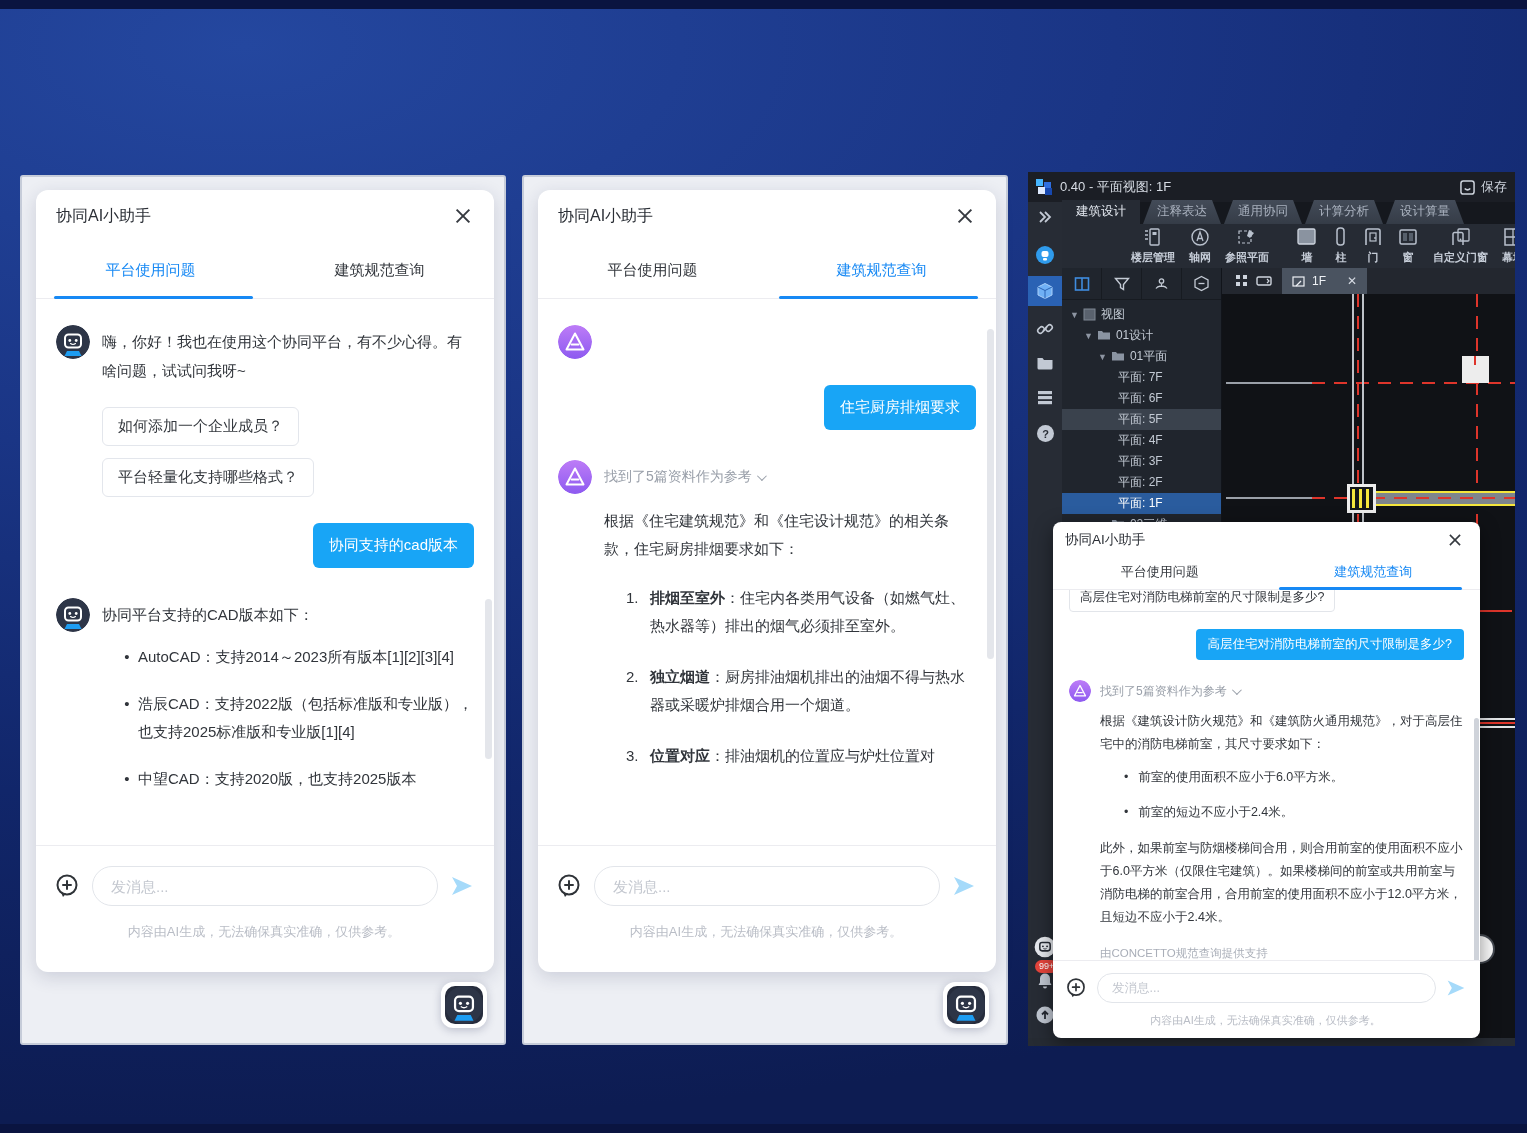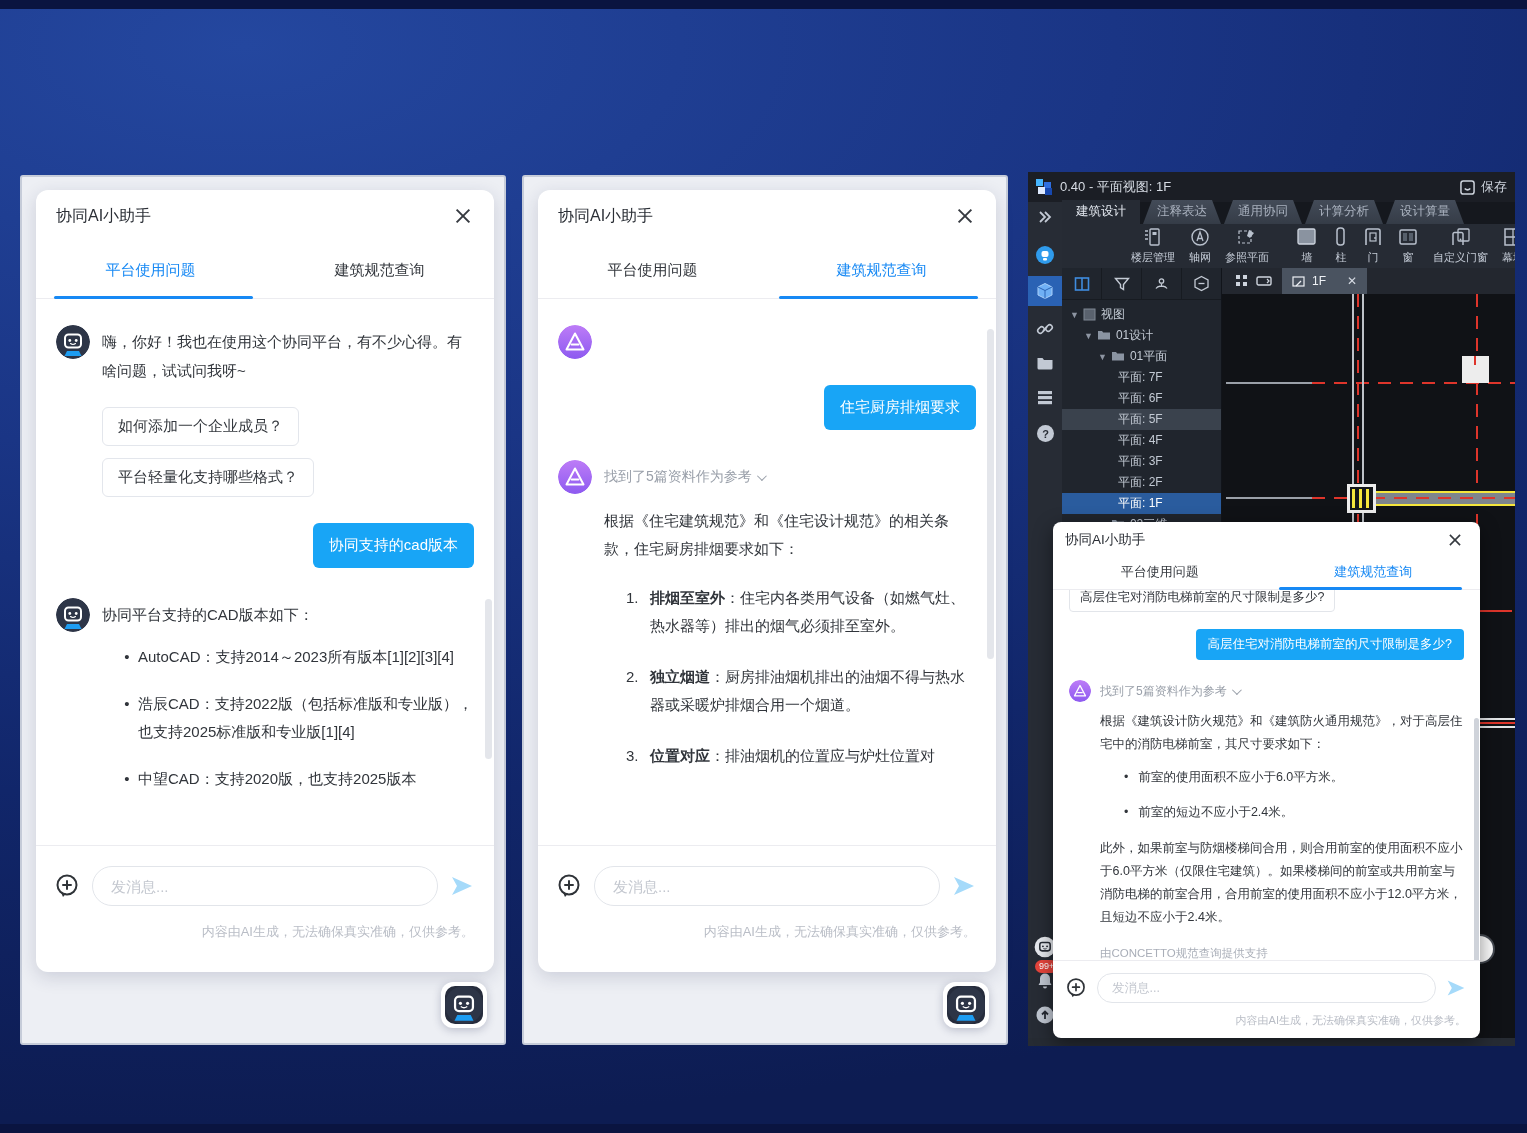--- a/index.html
+++ b/index.html
@@ -38,39 +38,39 @@
   .alist .itm { display:flex; margin-bottom:18px; }
   .alist .mark { flex:0 0 24px; font-size:15px; color:#31353b; line-height:1.9; }
   .alist .itxt { font-size:15px; line-height:1.9; color:#31353b; }
   .alist .lead { font-weight:bold; }
   .dot-l { flex:0 0 22px; text-align:center; }
   .dot-l::before { content:"•"; font-size:15px; color:#31353b; line-height:1.9; }
   .cc-input-zone { border-top:1px solid #ececf0; padding:20px 20px 0 18px; height:127px; }
   .in-row { display:flex; align-items:center; gap:12px; }
   .pill { flex:1; height:40px; border:1.5px solid #e2e5ea; border-radius:20px; padding:0 18px; font-size:15px; color:#555; outline:none; background:#fff; font-family:inherit; }
   .pill::placeholder { color:#c3c7cf; }
-  .disc { text-align:right; font-size:13px; color:#b9bdc6; margin-top:17px; }
+  .disc { text-align:center; font-size:13px; color:#b9bdc6; margin-top:17px; }
   .scroll-thumb { position:absolute; right:2px; width:7px; border-radius:4px; background:#e4e6eb; }
   .robot-fab { position:absolute; right:17px; bottom:15px; width:46px; height:46px; background:#fff; border-radius:12px;
     box-shadow:0 2px 8px rgba(30,40,80,.25); display:flex; align-items:center; justify-content:center; cursor:pointer; }
 
   
   .cad { position:absolute; left:1028px; top:172px; width:487px; height:874px; background:#15181e; z-index:1; overflow:hidden; }
   .cad-title { position:absolute; top:0; left:0; right:0; height:30px; background:#1b1e25; display:flex; align-items:center; padding:0 8px; }
   .cad-logo { width:16px; height:16px; margin-right:8px; position:relative; }
   .cad-logo i { position:absolute; width:7px; height:7px; }
   .cad-title-text { color:#d7dce4; font-size:13px; flex:1; }
   .save-wrap { display:flex; align-items:center; gap:6px; color:#cdd3dc; font-size:13px; cursor:pointer; }
   .ribbon-tabs { position:absolute; top:30px; left:34px; right:0; height:22px; display:flex; align-items:flex-end; gap:3px; }
   .rtab { font-size:12.5px; padding:3px 14px 4px; color:#aab2bf; background:linear-gradient(#434b58,#353c47);
     clip-path:polygon(9px 0, calc(100% - 9px) 0, 100% 100%, 0 100%); cursor:pointer; }
   .rtab.active { background:#262b34; color:#e4e9f0; clip-path:none; }
   .ribbon-tools { position:absolute; top:52px; left:34px; right:0; height:44px; background:#262b34; display:flex; align-items:stretch; padding-left:62px; }
   .tool { display:flex; flex-direction:column; align-items:center; justify-content:flex-end; padding:2px 7px 3px; cursor:pointer; }
-  .tool .tlabel { font-size:11px; color:#c5ccd7; white-space:nowrap; margin-top:2px; }
+  .tool .tlabel { font-size:11px; color:#c5ccd7; white-space:nowrap; margin-top:2px;font-weight:bold; }
   .tool svg { display:block; }
   .vsep { width:1px; background:#3a424e; margin:4px 6px; }
   
   .rail { position:absolute; left:0; top:30px; bottom:8px; width:34px; background:#272c35; display:flex; flex-direction:column; align-items:center; }
   .rail-btn { width:34px; height:30px; display:flex; align-items:center; justify-content:center; color:#c2c9d4; font-size:15px; cursor:pointer; }
   .rail-btn.active { background:#2a62b4; }
   .rail-spacer { flex:1; }
   .badge { position:absolute; top:-6px; left:7px; background:#e8453c; color:#fff; font-size:9px; border-radius:7px; padding:1px 4px; line-height:1.2; }
   
   .tree-panel { position:absolute; left:34px; top:96px; bottom:8px; width:160px; background:#20252d; border-right:1px solid #11141a; }

